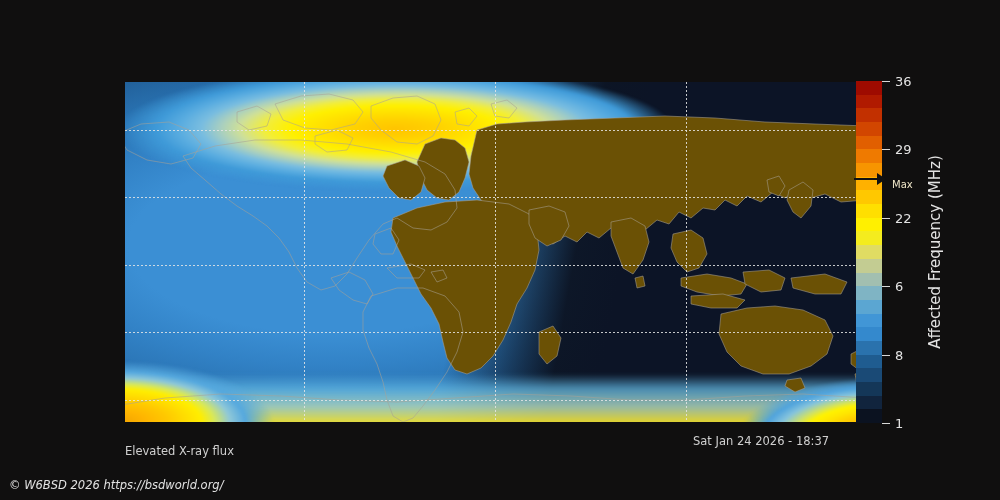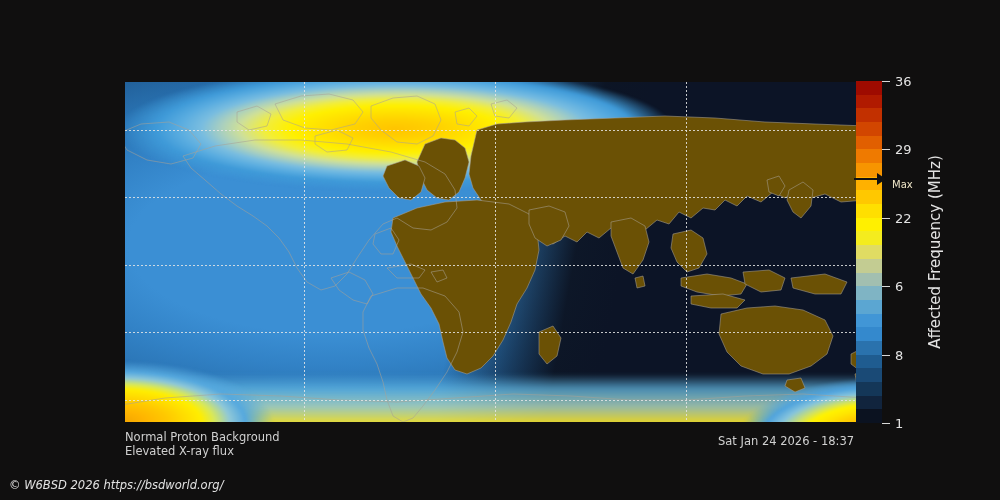--- a/index.html
+++ b/index.html
@@ -135,21 +135,21 @@
     position:absolute;left:1px;top:8px;font-size:10px;color:#efe6c8;
     line-height:1;
     margin-left:37px;
   }
 
   
   .note{position:absolute;font-size:11.5px;color:#d0d0d0;}
   .note-left{left:125px;}
   .note-line1{top:430px;}
   .note-line2{top:444px;text-align:center;}
-  .note-date{left:718px;top:434px;}
+  .note-date{left:693px;top:434px;}
   .credit{position:absolute;left:9px;top:478px;font-size:11.5px;
     font-style:italic;color:#e2e2e2;}
 </style>
 </head>
 <body>
 
 <div class="page">
 
 
   <div class="plot">
@@ -276,18 +276,17 @@
       <div class="arrow-line"></div>
       <div class="arrow-head"></div>
       <div class="max-text">Max</div>
     </div>
   </div>
 
   <div class="cb-axis-label">
     <span>Affected Frequency (MHz)</span>
   </div>
 
-  <div class="note note-left note-line1">Normal Proton Background</div>
   <div class="note note-left note-line2">Elevated X-ray flux</div>
   <div class="note note-date">Sat Jan 24 2026 - 18:37</div>
 
   <div class="credit">© W6BSD 2026 https://bsdworld.org/</div>
 </div>
 
 </body></html>

